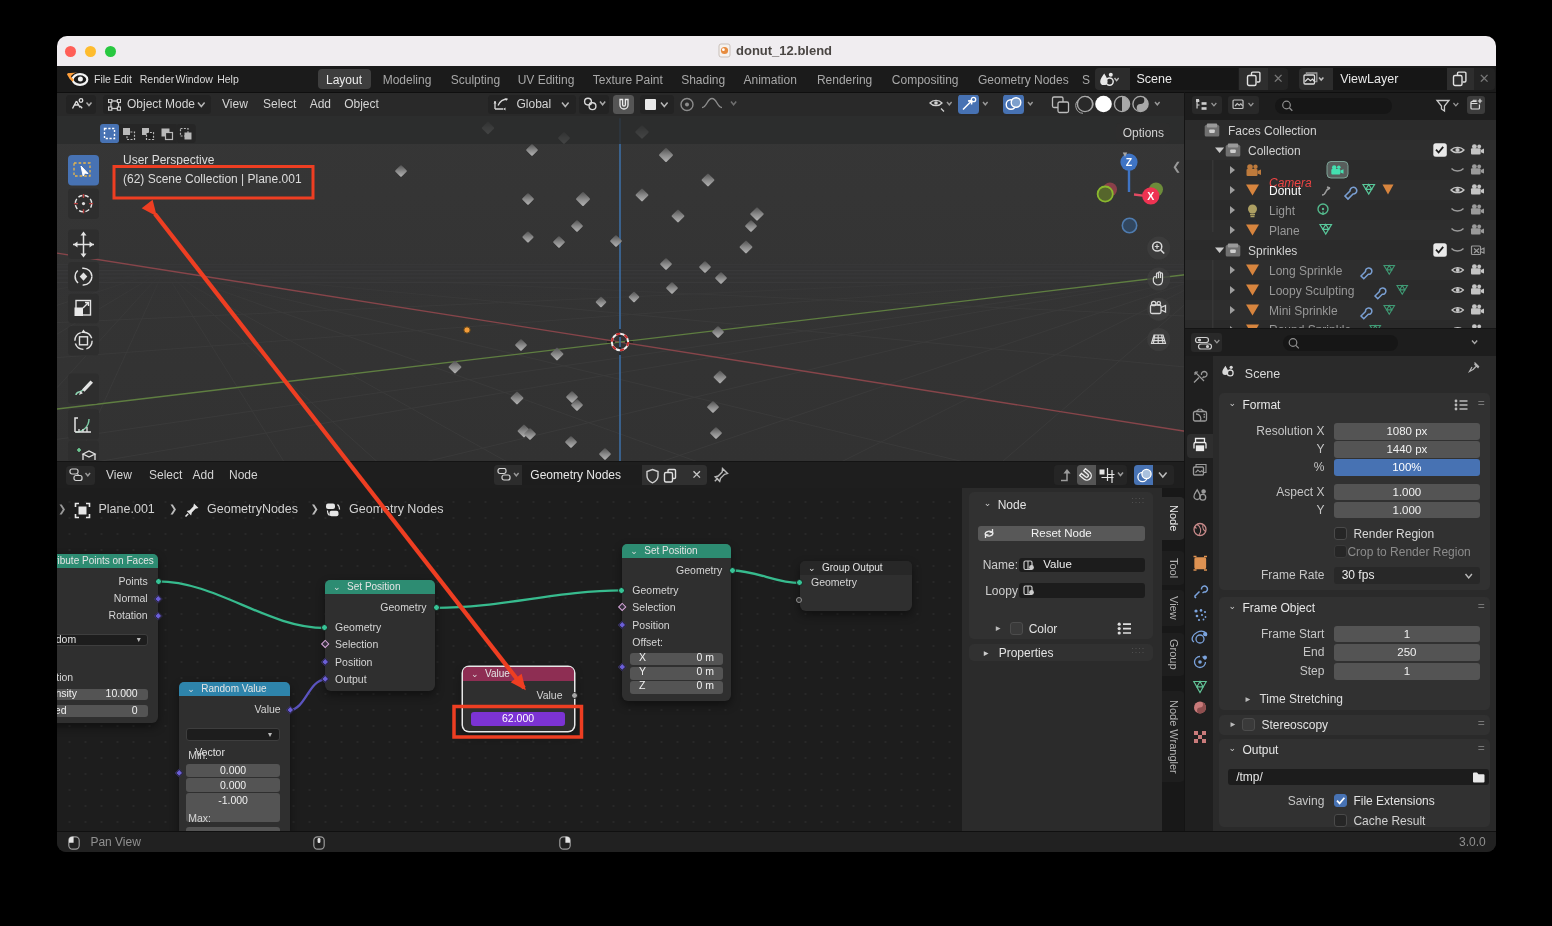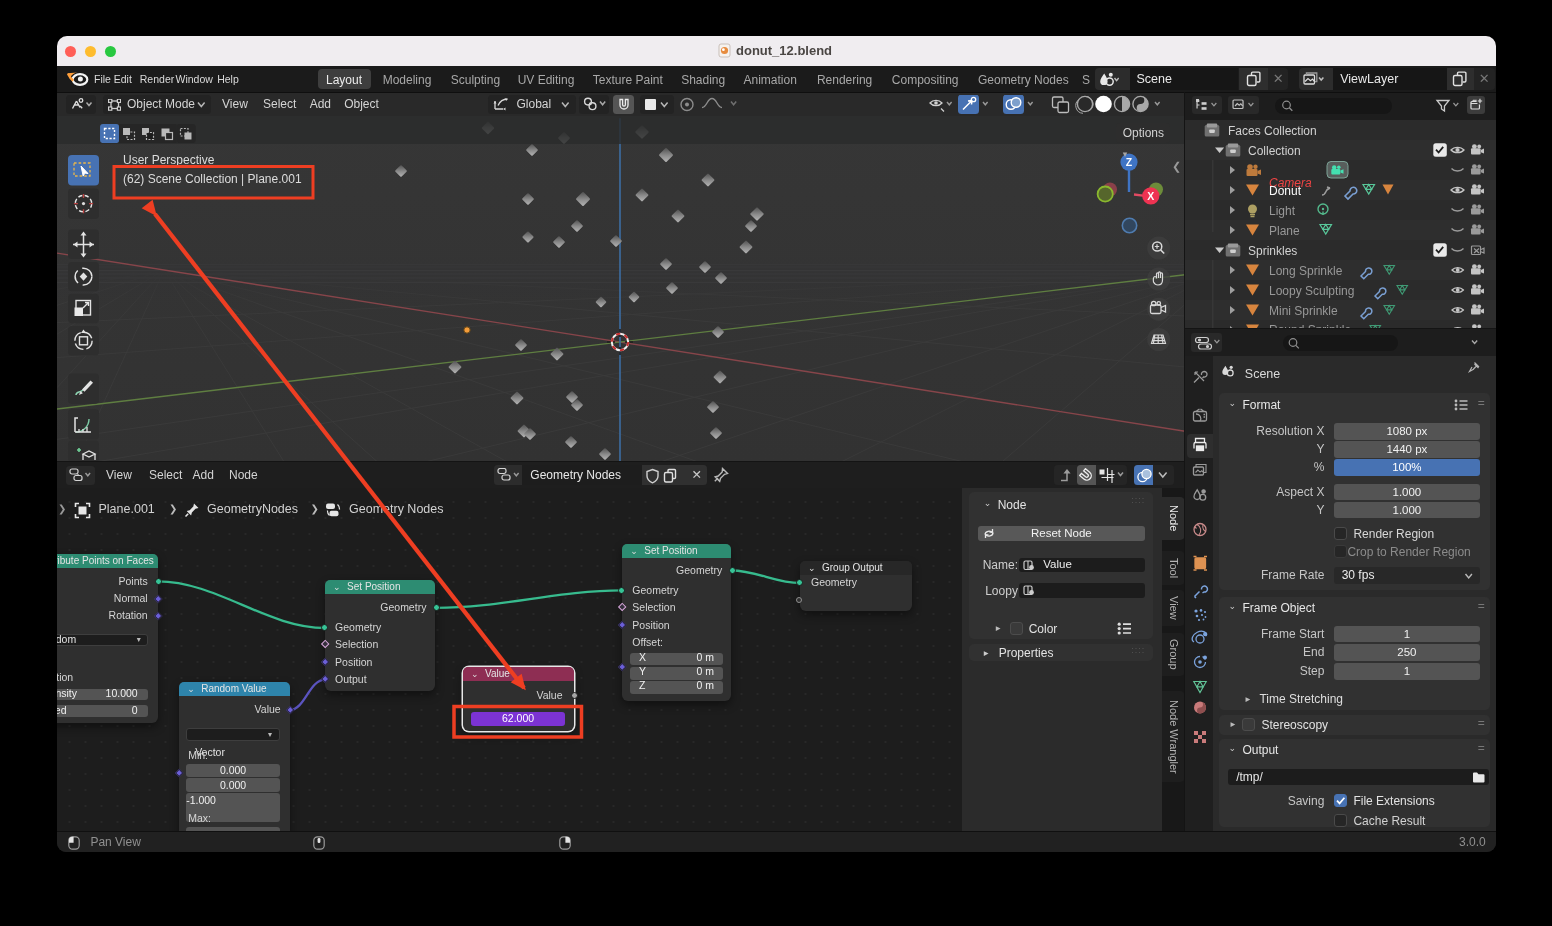--- a/index.html
+++ b/index.html
@@ -556,21 +556,21 @@
       <div class="nh" style="background:#2e84ab;"><span class="chev">⌄</span>Random Value</div>
       <div class="sockR" style="top:19.1px;right:9px;">Value</div>
           <div class="dia" style="right:-3.8px;top:24.3px;"></div>
       <div class="ndrop" style="left:7px;top:45.3px;width:93.8px;height:13.8px;">
         <span class="abs" style="left:8px;top:17px;">Vector</span>
         <span class="abs" style="right:7px;top:1.5px;font-size:8px;color:#bbb;">▾</span>
       </div>
       <div class="sockL" style="left:9px;top:64.5px;">Min:</div>
       <div class="nfield" style="left:7px;top:81.6px;width:93.8px;height:13.5px;text-align:center;"><span style="line-height:13.5px;">0.000</span></div>
       <div class="nfield" style="left:7px;top:96.1px;width:93.8px;height:14px;text-align:center;"><span style="line-height:14px;">0.000</span></div>
-      <div class="nfield" style="left:7px;top:111.1px;width:93.8px;height:29px;text-align:left;"><span style="line-height:14.5px;">-1.000</span></div>
+      <div class="nfield" style="left:7px;top:111.1px;width:93.8px;height:29px;text-align:center;"><span style="line-height:14.5px;">-1.000</span></div>
       <div class="sockL" style="left:9px;top:127.9px;">Max:</div>
       <div class="nfield" style="left:7px;top:144.4px;width:93.8px;height:10.6px;"></div>
       <div class="dia" style="left:-3.4px;top:87.8px;"></div>
     </div>
 
     <div class="node" style="left:268.1px;top:92.4px;width:110.3px;height:110.4px;">
       <div class="nh" style="background:#2d8c72;"><span class="chev">⌄</span>Set Position</div>
       <div class="sockR" style="top:18.9px;right:9px;">Geometry</div>
           <div class="dot" style="right:-4.5px;top:23.9px;"></div>
       <div class="sockL" style="left:10px;top:39.1px;">Geometry</div>

